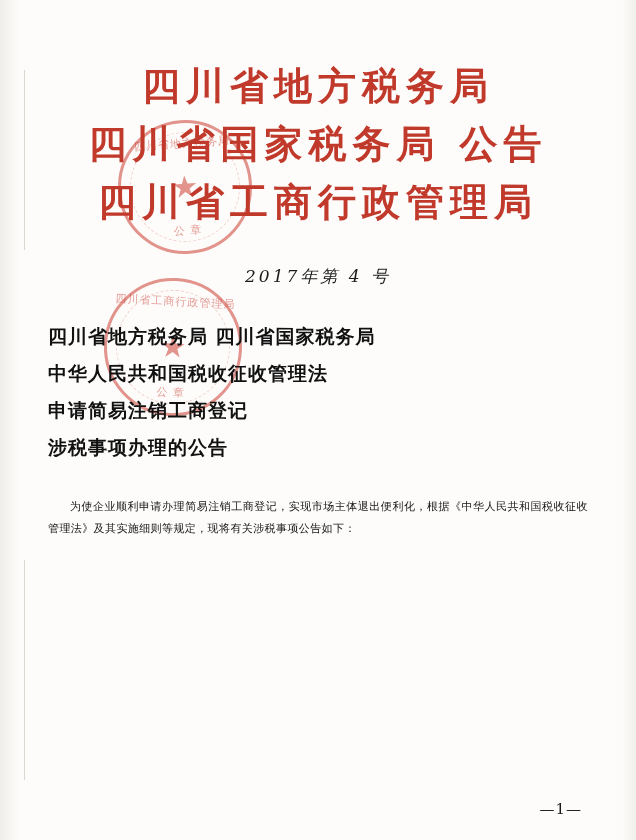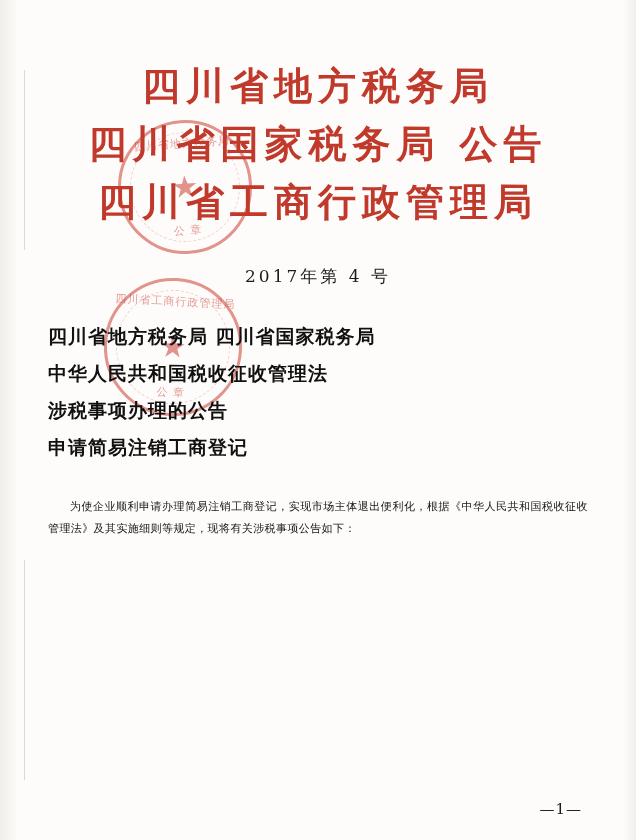--- a/index.html
+++ b/index.html
@@ -64,20 +64,21 @@
     letter-spacing: 6px;
   }
   
   .issue-no {
     margin-top: 34px;
     text-align: center;
     font-size: 17px;
     letter-spacing: 3px;
     color: #1b1b1b;
     font-family: "DejaVu Serif", "Liberation Serif", serif;
+    font-style: italic;
   }
   
   .doc-title {
     margin-top: 30px;
     text-align: left;
     color: #111111;
     font-family: "DejaVu Sans", "Liberation Sans", sans-serif;
     font-weight: bold;
     font-size: 19px;
     line-height: 1.95;
@@ -188,22 +189,22 @@
       <div class="masthead-line">四川省地方税务局</div>
       <div class="masthead-line with-suffix">四川省国家税务局 公告</div>
       <div class="masthead-line">四川省工商行政管理局</div>
     </div>
 
     <div class="issue-no">2017年第 4 号</div>
 
     <div class="doc-title">
       <div>四川省地方税务局 四川省国家税务局</div>
       <div>中华人民共和国税收征收管理法</div>
+      <div>申请简易注销工商登记</div>
       <div>涉税事项办理的公告</div>
-      <div>申请简易注销工商登记</div>
     </div>
 
     <div class="body-text">
       <p>为使企业顺利申请办理简易注销工商登记，实现市场主体退出便利化，根据《中华人民共和国税收征收管理法》及其实施细则等规定，现将有关涉税事项公告如下：</p>
     </div>
 
   </div>
 
   <div class="page-number">—1—</div>
 </div>

